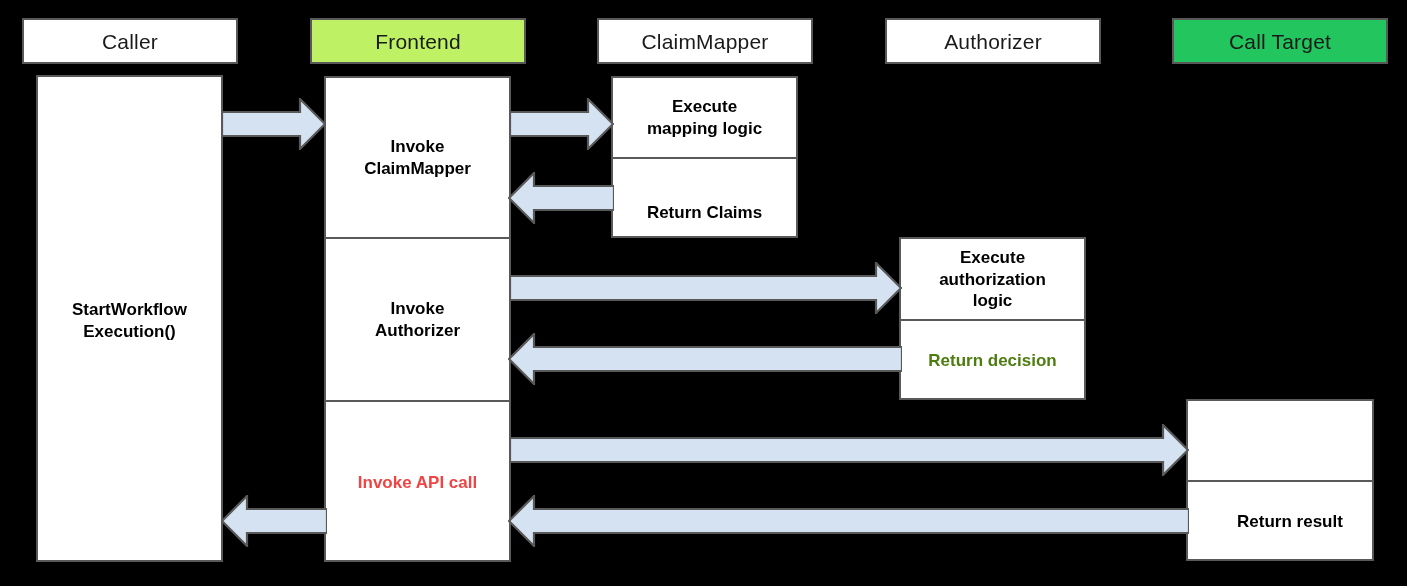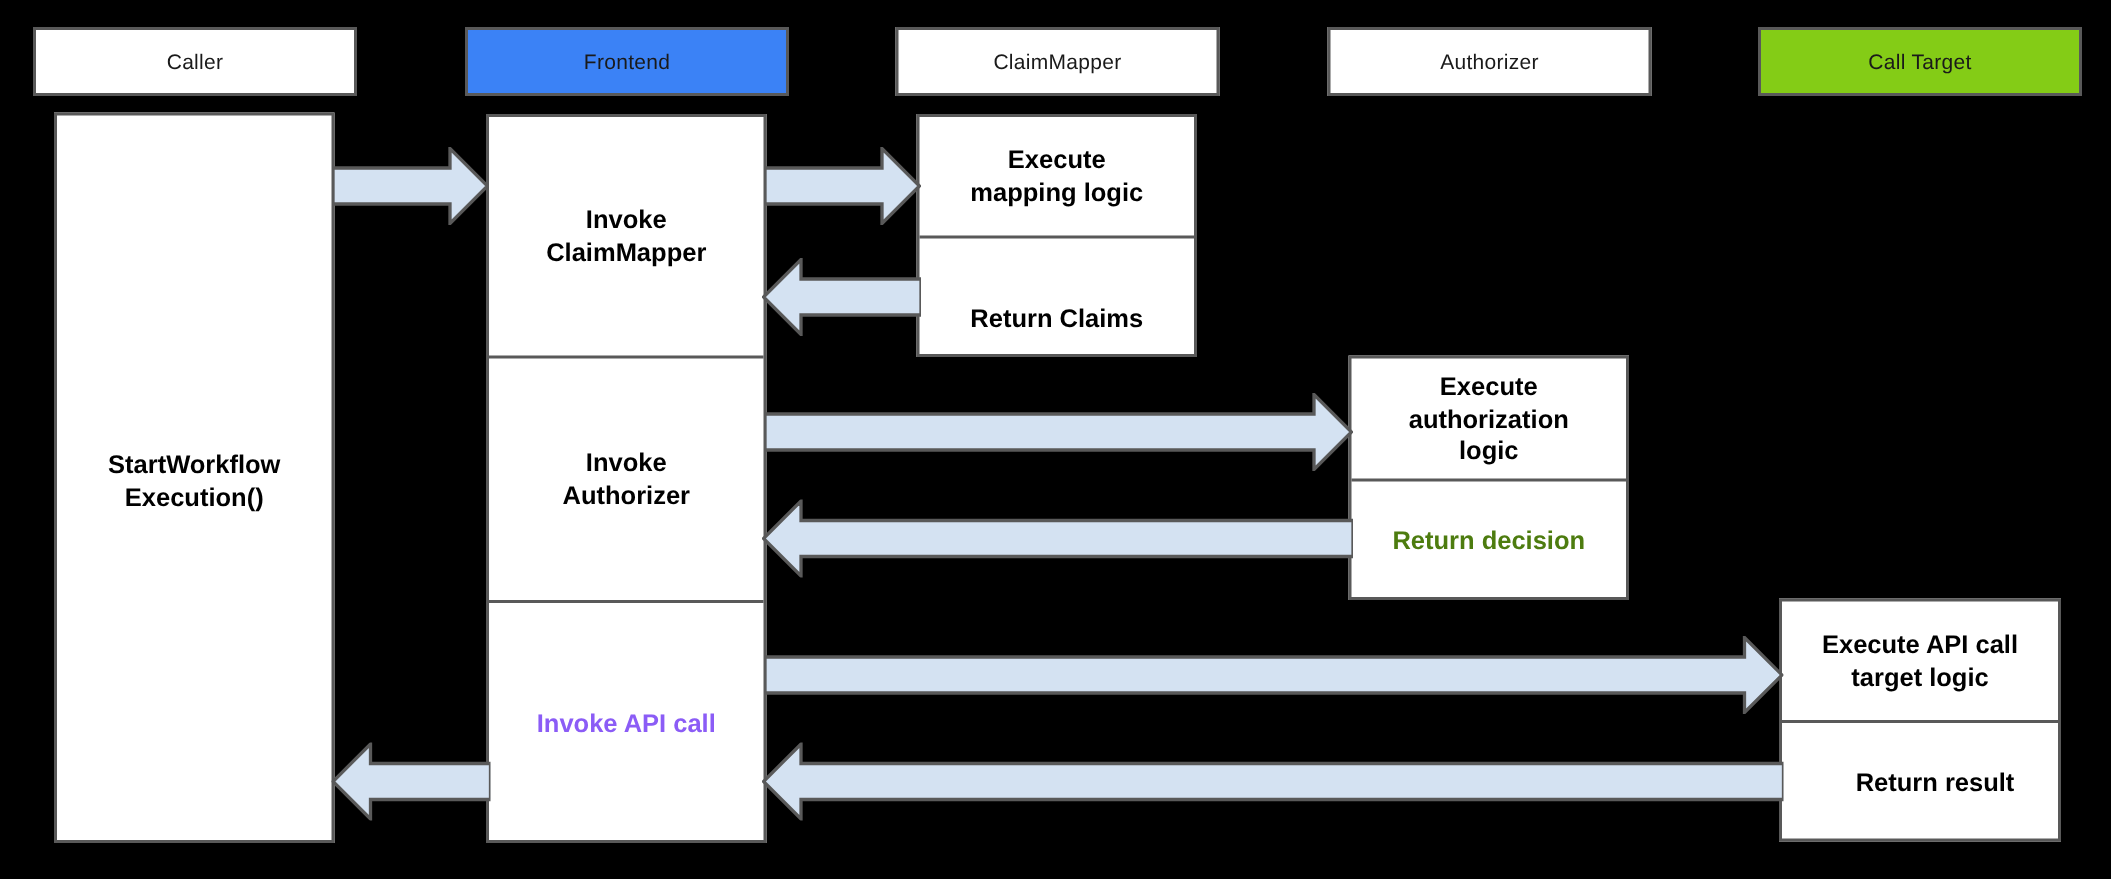--- a/index.html
+++ b/index.html
@@ -21,21 +21,21 @@
 
   
   .lifeline-head {
     position: absolute;
     background: #ffffff;
     border: 2px solid #eab308;
     display: flex;
     align-items: center;
     justify-content: center;
     color: #1a1a1a;
-    font-size: 14px;
+    font-size: 21px;
     font-weight: 400;
     letter-spacing: 0.2px;
     line-height: 1;
   }
 
   
   .activation {
     position: absolute;
     background: #ffffff;
     border: 2px solid #595959;
@@ -68,43 +68,43 @@
   }
   .arrow svg { display: block; }
 </style>
 </head>
 <body>
 
 <div id="canvas">
 
   <div id="lifeline-heads">
       <div class="lifeline-head" style="left: 22px; top: 18px; width: 216px; height: 46px; background: rgb(255, 255, 255); border-color: rgb(89, 89, 89);">Caller</div>
-      <div class="lifeline-head" style="left: 310px; top: 18px; width: 216px; height: 46px; background: #3b82f6; border-color: rgb(89, 89, 89);">Frontend</div>
+      <div class="lifeline-head" style="left: 310px; top: 18px; width: 216px; height: 46px; background: #bef264; border-color: rgb(89, 89, 89);">Frontend</div>
       <div class="lifeline-head" style="left: 597px; top: 18px; width: 216px; height: 46px; background: rgb(255, 255, 255); border-color: rgb(89, 89, 89);">ClaimMapper</div>
       <div class="lifeline-head" style="left: 885px; top: 18px; width: 216px; height: 46px; background: rgb(255, 255, 255); border-color: rgb(89, 89, 89);">Authorizer</div>
-      <div class="lifeline-head" style="left: 1172px; top: 18px; width: 216px; height: 46px; background: #84cc16; border-color: rgb(89, 89, 89);">Call Target</div>
+      <div class="lifeline-head" style="left: 1172px; top: 18px; width: 216px; height: 46px; background: #22c55e; border-color: rgb(89, 89, 89);">Call Target</div>
     </div>
 
   <div id="activations">
       <div class="activation" style="left: 36px; top: 75px; width: 187px; height: 487px; background: #ffffff; border-color: rgb(89, 89, 89);">
         <div class="act-cell" style="top: 0px; height: 487px; color: rgb(0, 0, 0);">
           <span style="white-space: pre-line;">StartWorkflow
 Execution()</span>
         </div>
       </div>
       <div class="activation" style="left: 324px; top: 76px; width: 187px; height: 486px; background: rgb(255, 255, 255); border-color: rgb(89, 89, 89);">
         <div class="act-cell" style="top: 0px; height: 160px; color: rgb(0, 0, 0);">
           <span style="white-space: pre-line;">Invoke
 ClaimMapper</span>
         </div>
         <div class="act-cell" style="top: 160px; height: 163px; color: rgb(0, 0, 0);">
           <span style="white-space: pre-line;">Invoke
 Authorizer</span>
         </div>
-        <div class="act-cell" style="top: 323px; height: 163px; color: #8b5cf6;">
+        <div class="act-cell" style="top: 323px; height: 163px; color: #ef4444;">
           <span style="white-space: pre-line;">Invoke API call</span>
         </div>
         <div class="act-divider" style="top: 159px; background: rgb(89, 89, 89);"></div>
         <div class="act-divider" style="top: 322px; background: rgb(89, 89, 89);"></div>
       </div>
       <div class="activation" style="left: 611px; top: 76px; width: 187px; height: 162px; background: rgb(255, 255, 255); border-color: rgb(89, 89, 89);">
         <div class="act-cell" style="top: 0px; height: 80px; color: rgb(0, 0, 0);">
           <span style="white-space: pre-line;">Execute
 mapping logic</span>
         </div>
@@ -118,24 +118,20 @@
           <span style="white-space: pre-line;">Execute
 authorization
 logic</span>
         </div>
         <div class="act-cell" style="top: 81px; height: 82px; color: #4d7c0f;">
           <span style="white-space: pre-line;">Return decision</span>
         </div>
         <div class="act-divider" style="top: 80px; background: rgb(89, 89, 89);"></div>
       </div>
       <div class="activation" style="left: 1186px; top: 399px; width: 188px; height: 162px; background: rgb(255, 255, 255); border-color: rgb(89, 89, 89);">
-        <div class="act-cell" style="top: 0px; height: 80px; color: rgb(0, 0, 0);">
-          <span style="white-space: pre-line;">Execute API call
-target logic</span>
-        </div>
         <div class="act-cell" style="top: 80px; height: 82px; color: rgb(0, 0, 0);">
           <span style="white-space: pre-line; margin-left: 20px;">Return result</span>
         </div>
         <div class="act-divider" style="top: 79px; background: rgb(89, 89, 89);"></div>
       </div>
     </div>
 
   <div id="arrows">
       <div class="arrow" style="left: 222px; top: 98px;">
         <svg width="104" height="52" viewBox="0 0 104 52">

